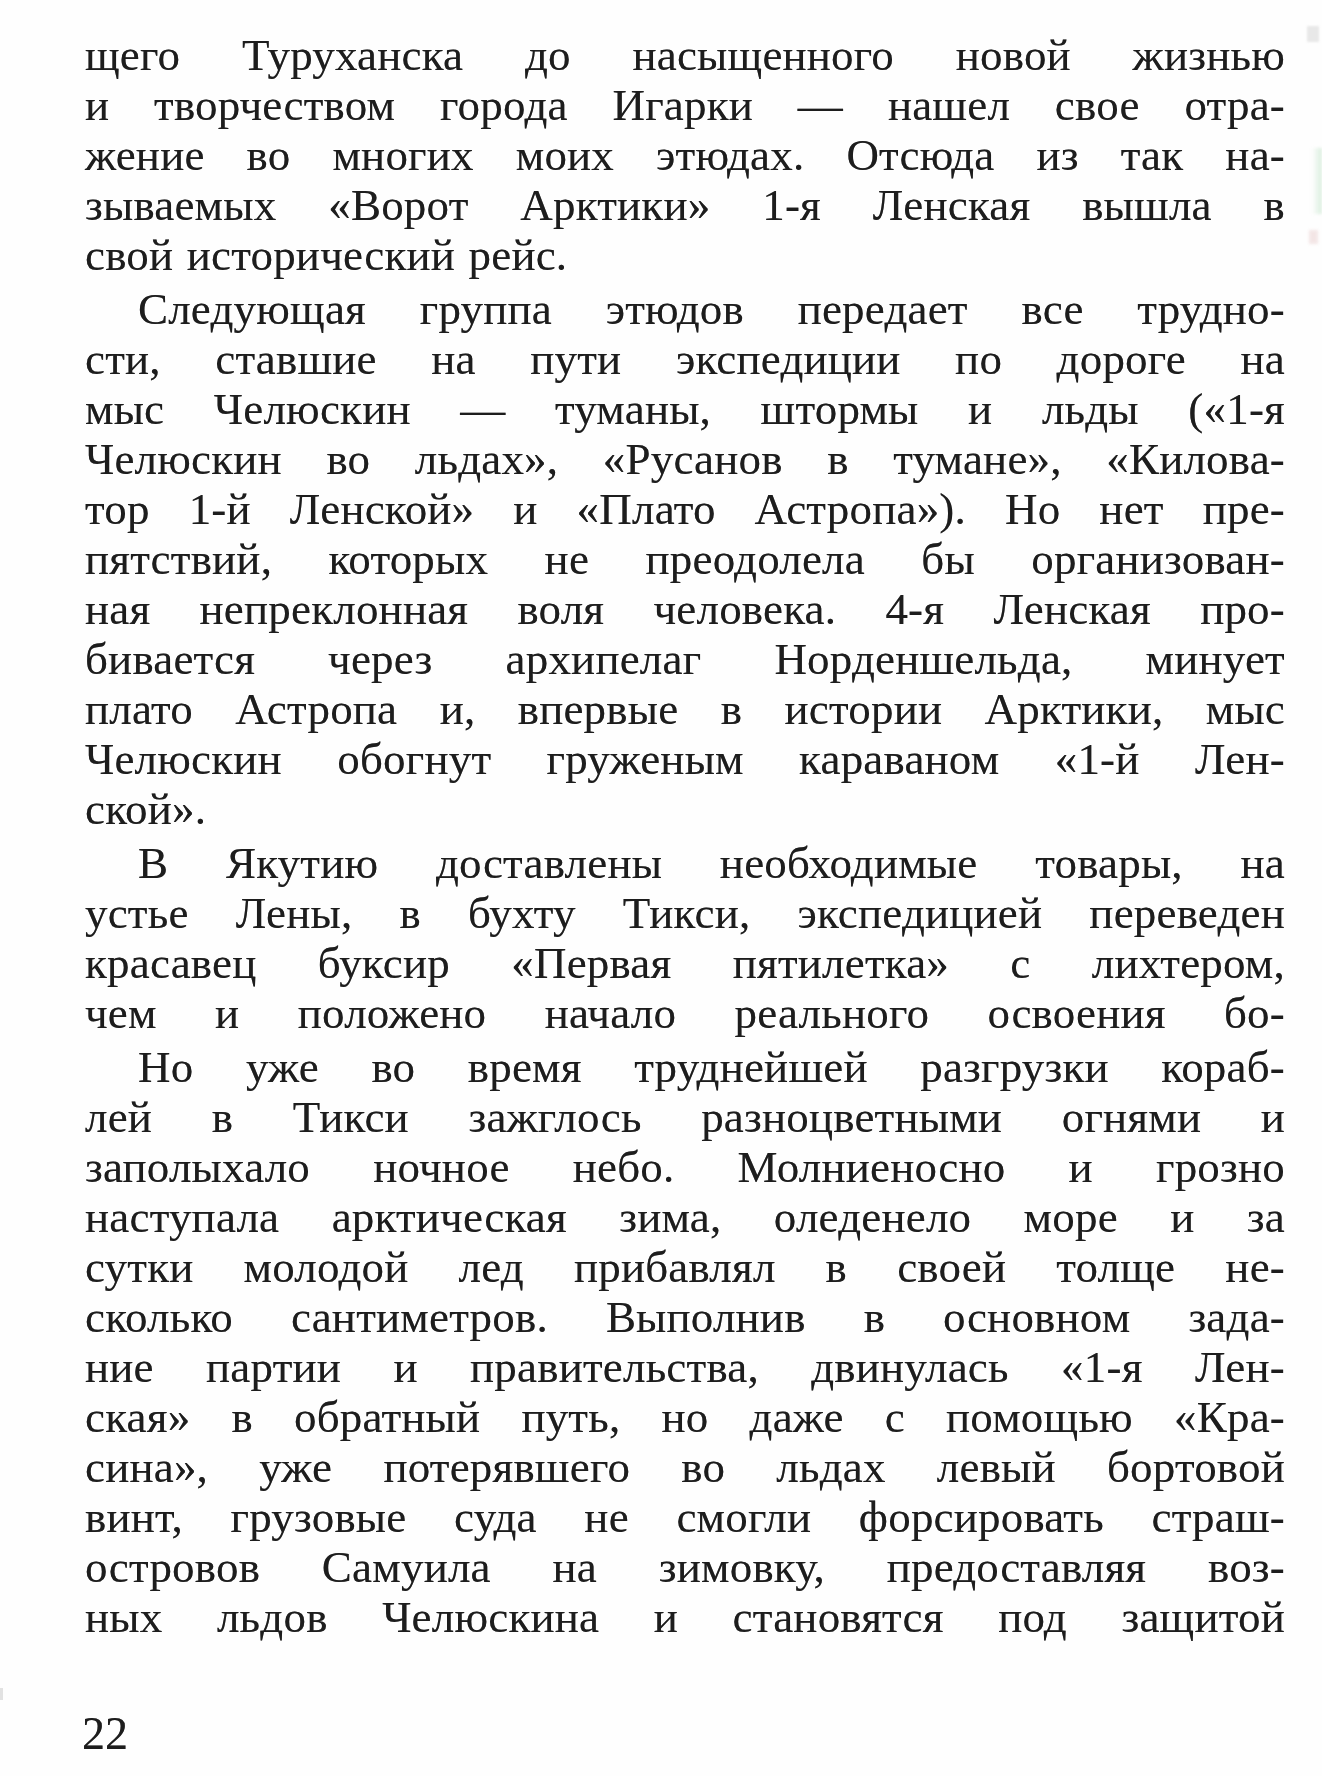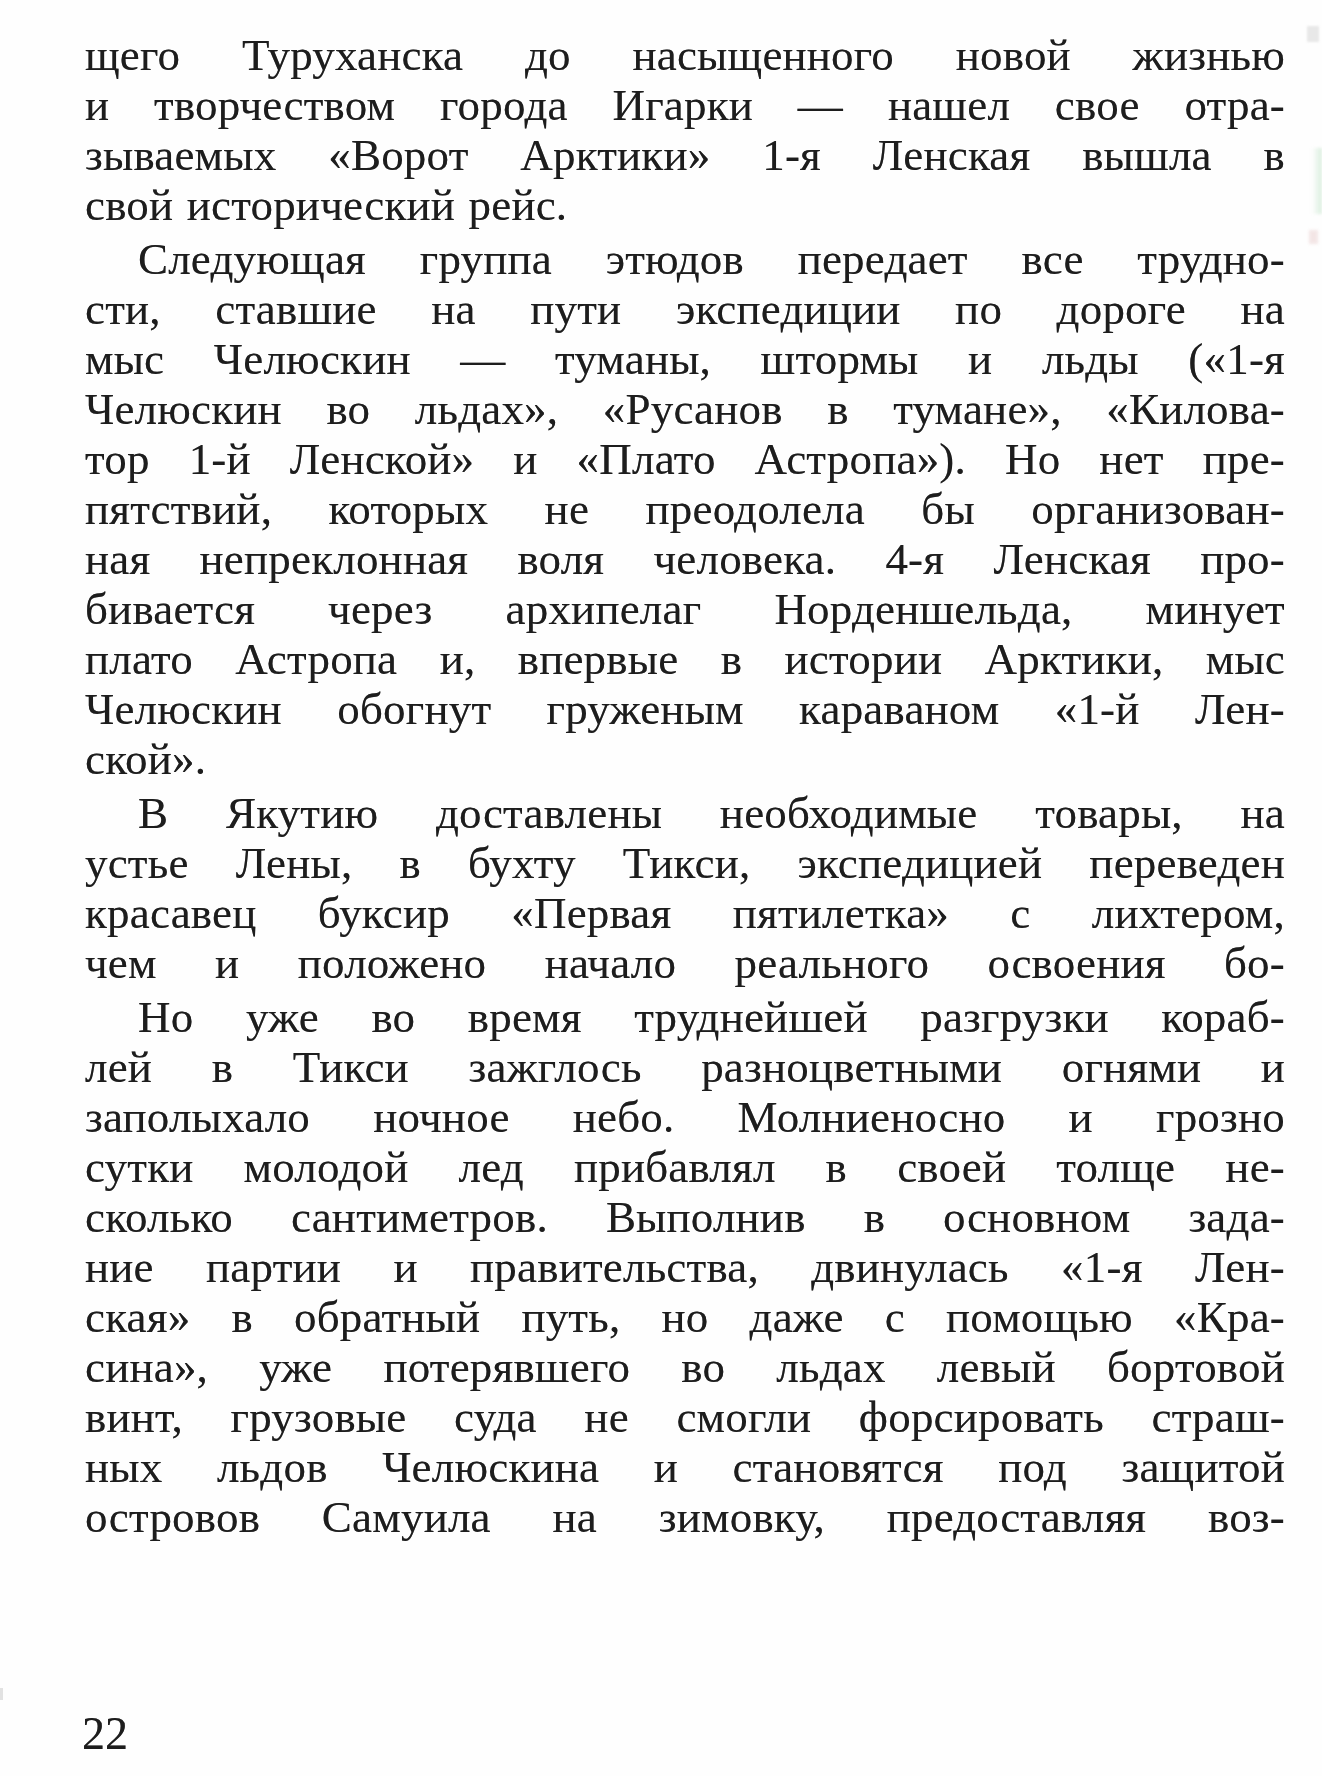--- a/index.html
+++ b/index.html
@@ -95,20 +95,21 @@
   }
 </style>
 </head>
 <body>
 
 <div class="page">
   <div class="text-block" id="text-block">
       <div class="paragraph">
         <div class="line">щего Туруханска до насыщенного новой жизнью</div>
         <div class="line">и творчеством города Игарки — нашел свое отра-</div>
+        <div class="line">жение во многих моих этюдах. Отсюда из так на-</div>
         <div class="line">зываемых «Ворот Арктики» 1-я Ленская вышла в</div>
         <div class="line ragged">свой исторический рейс.</div>
       </div>
       <div class="paragraph">
         <div class="line indent">Следующая группа этюдов передает все трудно-</div>
         <div class="line">сти, ставшие на пути экспедиции по дороге на</div>
         <div class="line">мыс Челюскин — туманы, штормы и льды («1-я</div>
         <div class="line">Челюскин во льдах», «Русанов в тумане», «Килова-</div>
         <div class="line">тор 1-й Ленской» и «Плато Астропа»). Но нет пре-</div>
         <div class="line">пятствий, которых не преодолела бы организован-</div>
@@ -121,28 +122,29 @@
       <div class="paragraph">
         <div class="line indent">В Якутию доставлены необходимые товары, на</div>
         <div class="line">устье Лены, в бухту Тикси, экспедицией переведен</div>
         <div class="line">красавец буксир «Первая пятилетка» с лихтером,</div>
         <div class="line">чем и положено начало реального освоения бо-</div>
       </div>
       <div class="paragraph">
         <div class="line indent">Но уже во время труднейшей разгрузки кораб-</div>
         <div class="line">лей в Тикси зажглось разноцветными огнями и</div>
         <div class="line">заполыхало ночное небо. Молниеносно и грозно</div>
+        <div class="line">наступала арктическая зима, оледенело море и за</div>
         <div class="line">сутки молодой лед прибавлял в своей толще не-</div>
         <div class="line">сколько сантиметров. Выполнив в основном зада-</div>
         <div class="line">ние партии и правительства, двинулась «1-я Лен-</div>
         <div class="line">ская» в обратный путь, но даже с помощью «Кра-</div>
         <div class="line">сина», уже потерявшего во льдах левый бортовой</div>
         <div class="line">винт, грузовые суда не смогли форсировать страш-</div>
+        <div class="line">островов Самуила на зимовку, предоставляя воз-</div>
         <div class="line">ных льдов Челюскина и становятся под защитой</div>
-        <div class="line">островов Самуила на зимовку, предоставляя воз-</div>
       </div>
     </div>
   <div class="page-number">22</div>
   <div class="artifact artifact-gray"></div>
   <div class="artifact artifact-green"></div>
   <div class="artifact artifact-pink"></div>
   <div class="artifact artifact-left-tick"></div>
 </div>
 
 </body></html>

